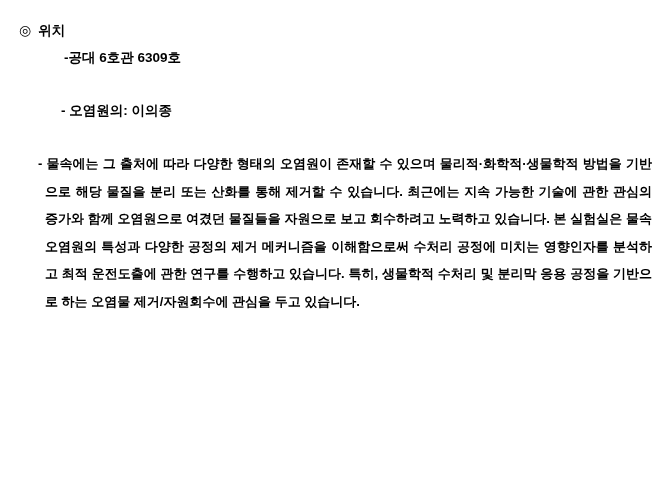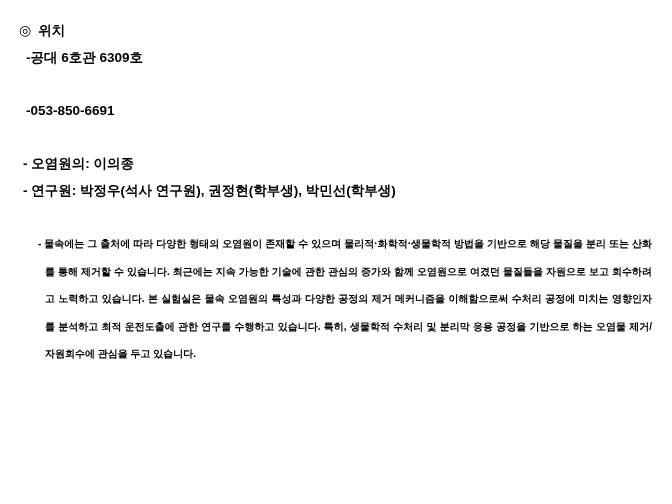--- a/index.html
+++ b/index.html
@@ -38,26 +38,27 @@
     font-size: 14px;
   }
   .heading .title {
     margin-left: 7px;
   }
   .item {
     font-size: 13.5px;
     line-height: 27px;
     padding-left: 7px;
     white-space: nowrap;
+    margin-left: 38px;
   }
   .section-members .item {
     padding-left: 4px;
   }
   .paragraph {
-    font-size: 10px;
+    font-size: 13px;
     line-height: 27.5px;
     text-align: justify;
     text-align-last: left;
     margin-left: 26px;
     text-indent: -7px;
     word-break: break-all;
     overflow-wrap: break-word;
   }
 </style>
 </head>
@@ -66,25 +67,23 @@
 <div class="page">
 
   <div class="section section-location">
     <div class="heading">
       <span class="bullet">◎</span><span class="title">위치</span>
     </div>
     <div class="item">-공대 6호관 6309호</div>
   </div>
 
   <div class="section section-contact">
-    <div class="item">-053-850-6691</div>
   </div>
 
   <div class="section section-members">
     <div class="item">- 오염원의: 이의종</div>
-    <div class="item">- 연구원: 박정우(석사 연구원), 권정현(학부생), 박민선(학부생)</div>
   </div>
 
   <div class="section section-intro">
     <div class="paragraph">- 물속에는 그 출처에 따라 다양한 형태의 오염원이 존재할 수 있으며 물리적·화학적·생물학적 방법을 기반으로 해당 물질을 분리 또는 산화를 통해 제거할 수 있습니다. 최근에는 지속 가능한 기술에 관한 관심의 증가와 함께 오염원으로 여겼던 물질들을 자원으로 보고 회수하려고 노력하고 있습니다. 본 실험실은 물속 오염원의 특성과 다양한 공정의 제거 메커니즘을 이해함으로써 수처리 공정에 미치는 영향인자를 분석하고 최적 운전도출에 관한 연구를 수행하고 있습니다. 특히, 생물학적 수처리 및 분리막 응용 공정을 기반으로 하는 오염물 제거/자원회수에 관심을 두고 있습니다.</div>
   </div>
 
 </div>
 
 </body></html>

